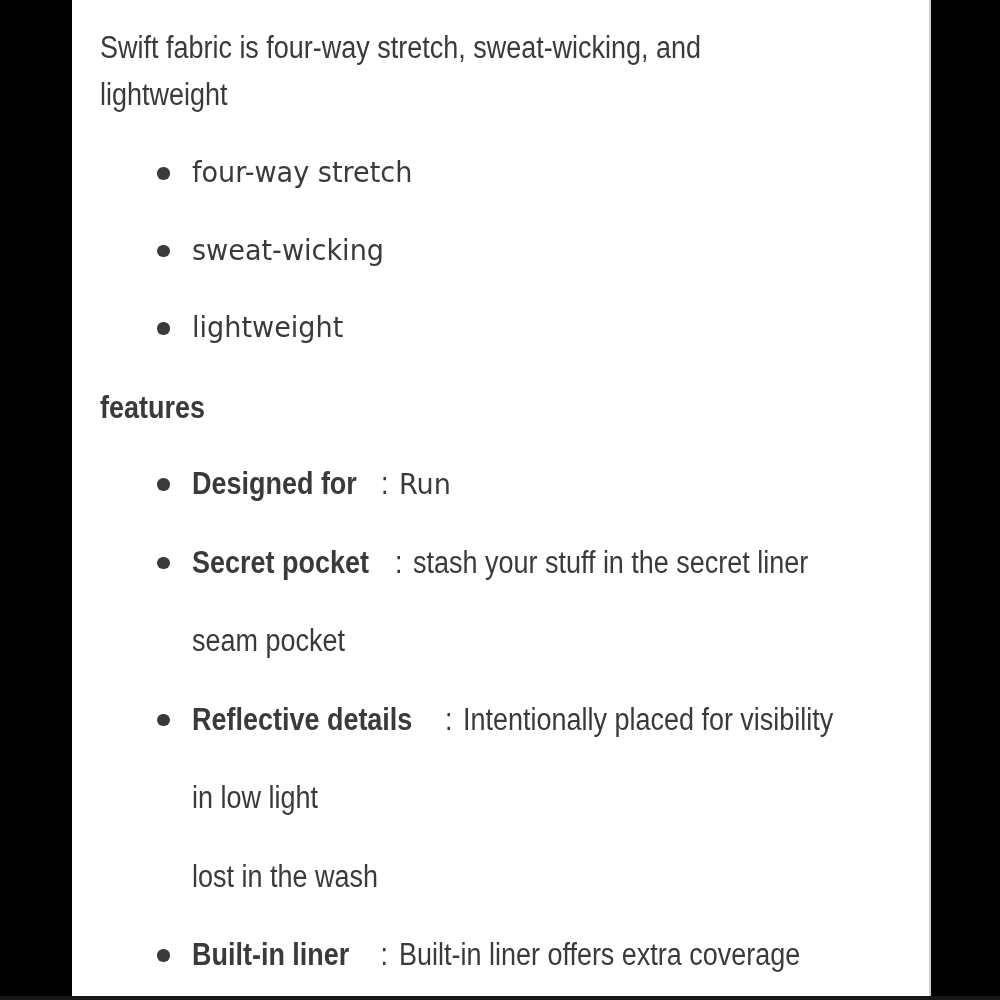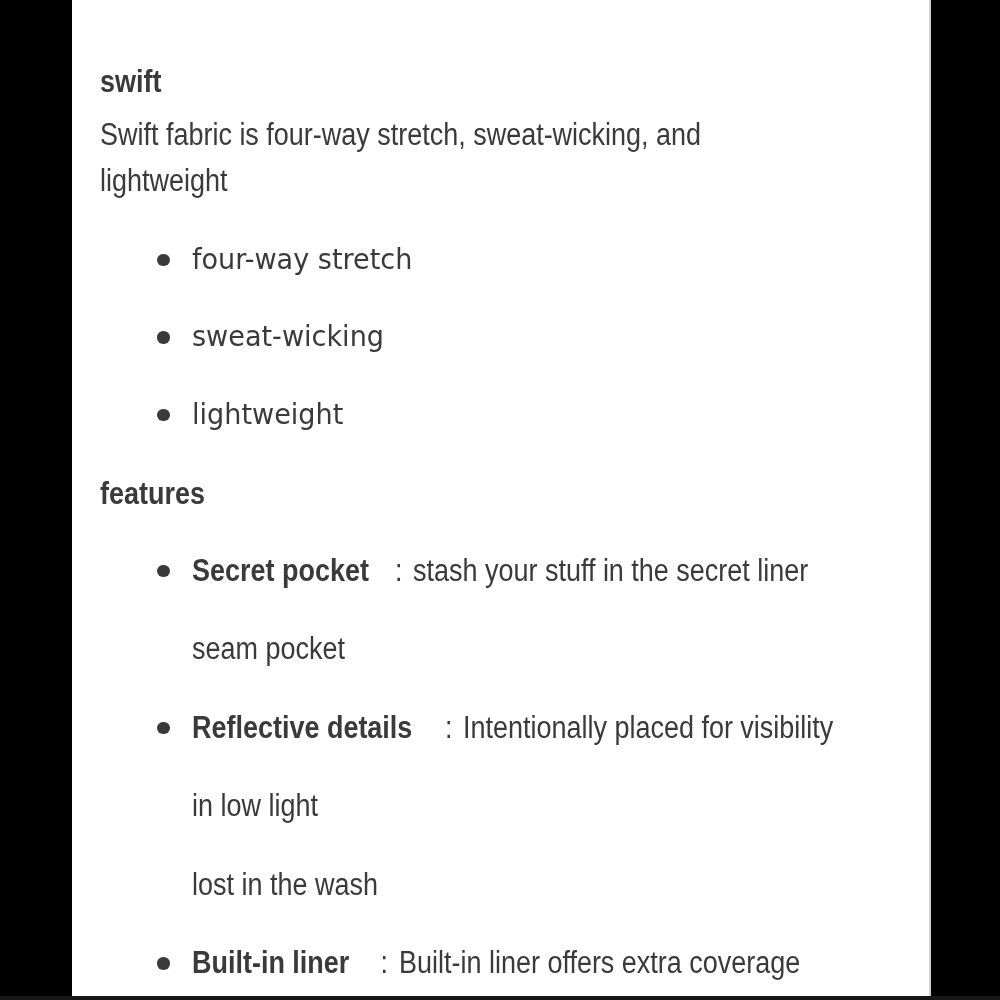--- a/index.html
+++ b/index.html
@@ -25,30 +25,30 @@
   .bullet.cont{}
 </style>
 </head>
 <body>
 
 <div class="stage">
   <div class="letterbox-left"></div>
   <div class="letterbox-right"></div>
   <div class="content">
     <div id="sections">
-        <h2 class="heading"><span class="cond bold">swift</span></h2>
         <div class="line para"><span class="cond">Swift fabric is four-way stretch, sweat-wicking, and</span></div>
         <div class="line para"><span class="cond">lightweight</span></div>
         <div>
           <div class="bullet"><span class="dot"></span><span class="wide">four-way stretch</span></div>
           <div class="bullet"><span class="dot"></span><span class="wide">sweat-wicking</span></div>
           <div class="bullet"><span class="dot"></span><span class="wide">lightweight</span></div>
         </div>
         <h2 class="heading"><span class="cond bold">features</span></h2>
         <div>
+          <div class="bullet"><span class="dot"></span><span class="cond bold">Designed for</span><span class="cond">: </span><span class="wide">Run</span></div>
           <div class="bullet"><span class="dot"></span><span class="cond bold">Secret pocket</span><span class="cond">: </span><span class="cond">stash your stuff in the secret liner</span></div>
           <div class="bullet cont"><span class="cond">seam pocket</span></div>
           <div class="bullet"><span class="dot"></span><span class="cond bold">Reflective details</span><span class="cond">: </span><span class="cond">Intentionally placed for visibility</span></div>
           <div class="bullet cont"><span class="cond">in low light</span></div>
           <div class="bullet cont"><span class="cond">lost in the wash</span></div>
           <div class="bullet"><span class="dot"></span><span class="cond bold">Built-in liner</span><span class="cond"> : </span><span class="cond">Built-in liner offers extra coverage</span></div>
           <div class="bullet"><span class="cond bold">Low-rise</span><span class="cond">: </span><span class="cond">Keeps you feeling cool yet covered</span></div>
         </div>
       </div>
   </div>

